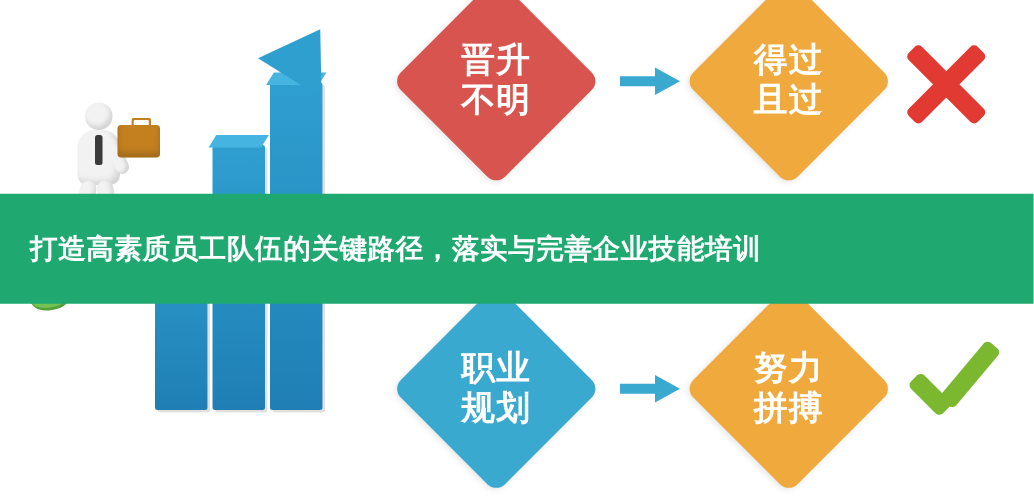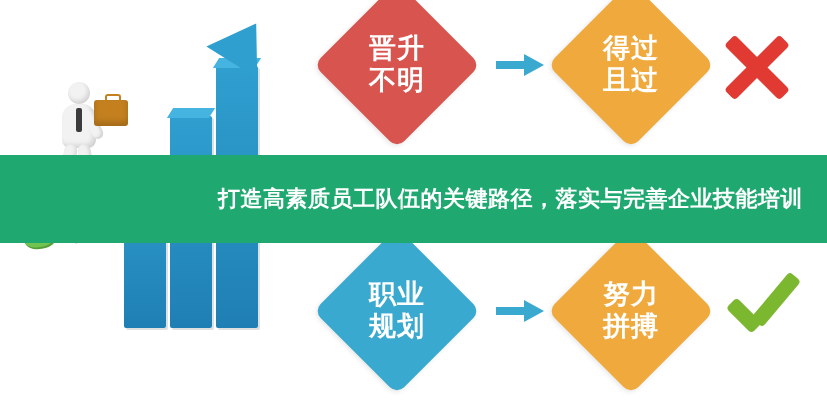--- a/index.html
+++ b/index.html
@@ -184,21 +184,21 @@
   
   .banner {
     position: absolute;
     left: 0;
     top: 155px;
     width: 827px;
     height: 88px;
     background: #1fa971;
     display: flex;
     align-items: center;
-    justify-content: flex-end;
+    justify-content: flex-start;
   }
   .banner-text {
     color: #ffffff;
     font-size: 22px;
     font-weight: bold;
     line-height: 1.45;
     text-align: center;
     letter-spacing: 0.5px;
     padding: 0 24px;
   }

